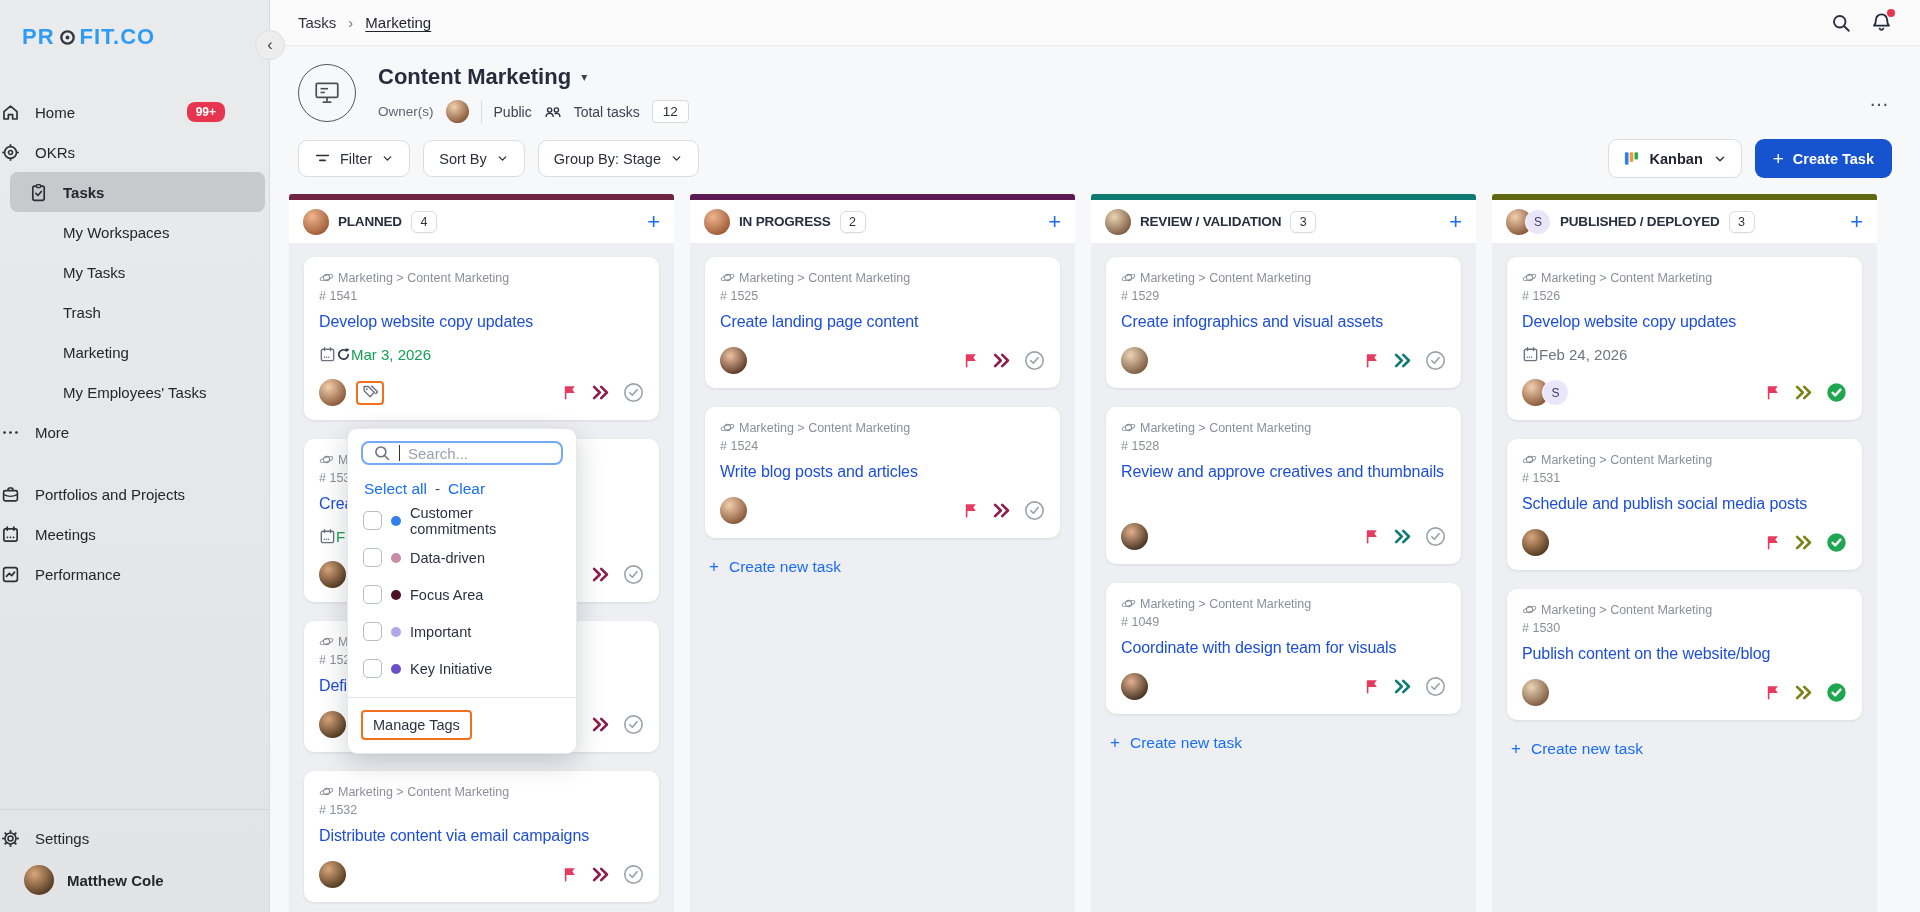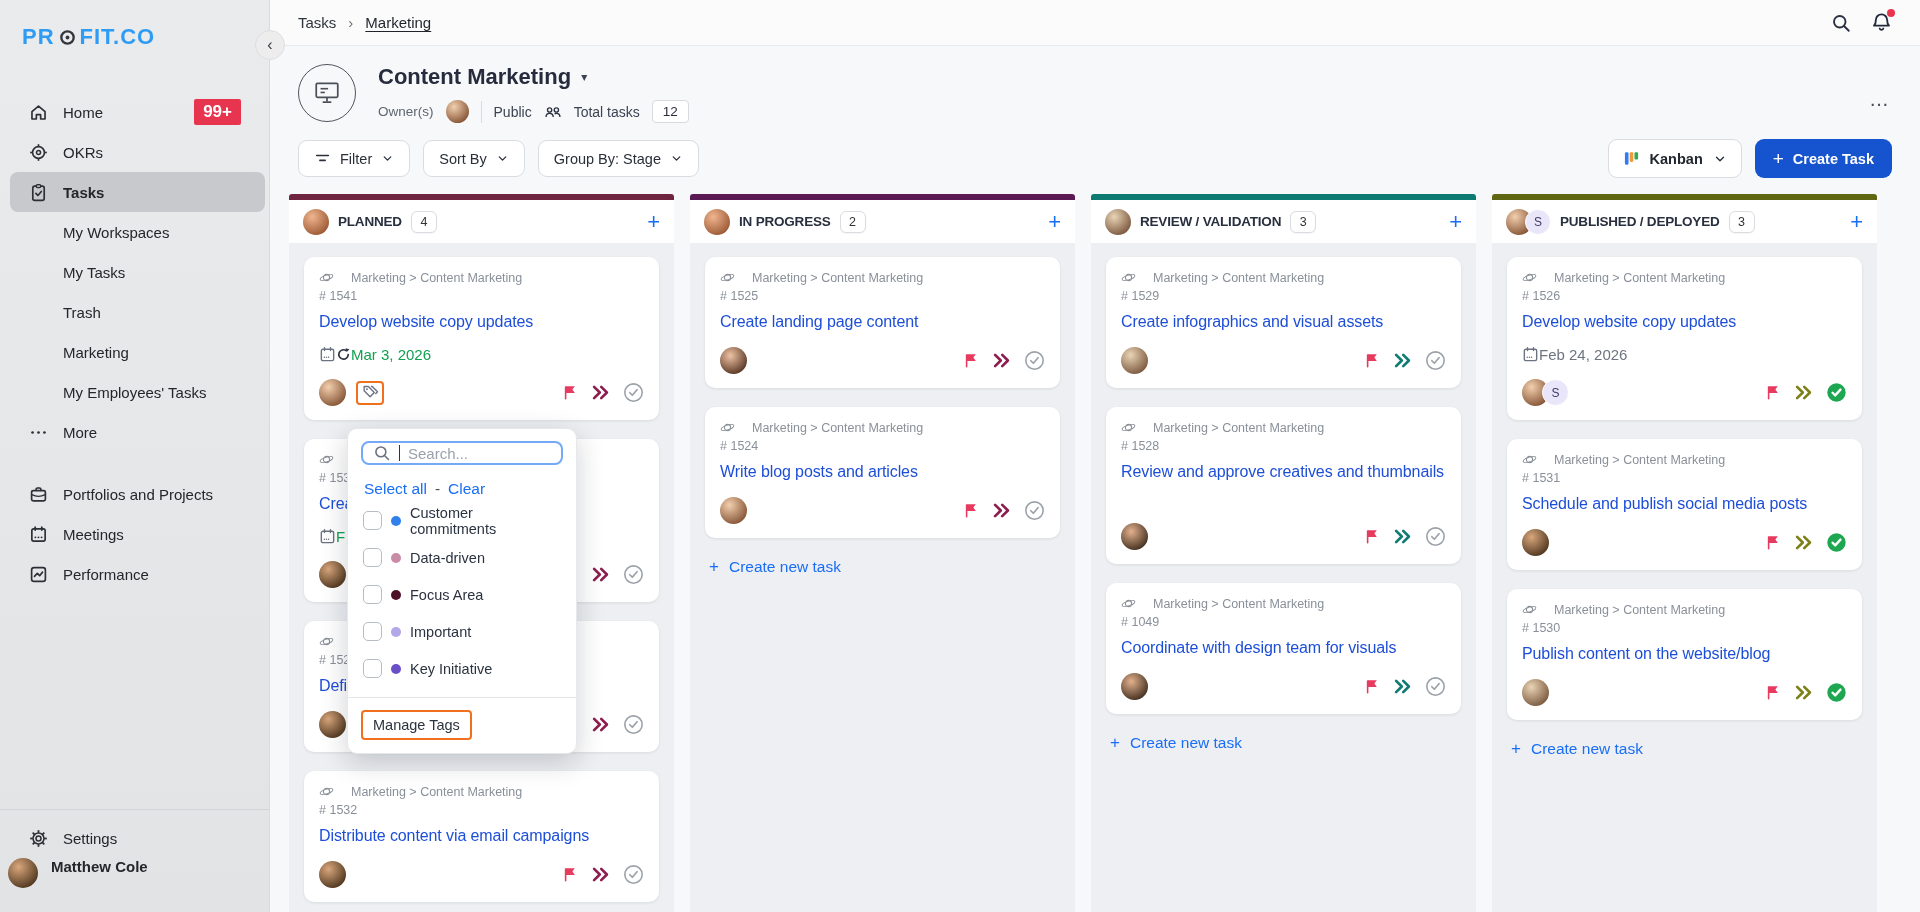--- a/index.html
+++ b/index.html
@@ -4,29 +4,29 @@
 <style>
   * { margin:0; padding:0; box-sizing:border-box; }
   html,body { width:1920px; height:912px; overflow:hidden; font-family:"Liberation Sans","DejaVu Sans",sans-serif; background:#f7f8f9; color:#2b3040; }
   .app { display:flex; width:100%; height:100%; }
 
   
   .sidebar { width:270px; height:100%; background:linear-gradient(180deg,#eaebec,#e2e3e5); flex:0 0 270px; position:relative; border-right:1px solid #d8dadd; }
   .logo { display:flex; align-items:center; gap:2px; padding:24px 0 0 22px; font-size:22px; font-weight:bold; letter-spacing:1px; color:#2e9cf5; }
   .logo .tgt { display:inline-flex; margin:0 1px; }
   .nav { margin-top:42px; }
-  .nav-item { display:flex; align-items:center; height:40px; padding-left:28px; font-size:15px; color:#23262b; cursor:pointer; position:relative; }
+  .nav-item { display:flex; align-items:center; height:40px; font-size:15px; color:#23262b; cursor:pointer; position:relative; }
   .nav-item .ic { width:20px; height:20px; margin-right:15px; display:inline-flex; align-items:center; justify-content:center; }
   .nav-item.active { background:#c7c9cc; border-radius:8px; margin:0 4px 0 10px; padding-left:18px; font-weight:bold; }
   .nav-item.sub { padding-left:63px; }
   .nav-item.group-gap { margin-top:22px; }
-  .badge-99 { position:absolute; right:28px; background:#e8354f; color:#fff; font-size:17px; font-weight:bold; border-radius:2px; padding:3px 9px; }
+  .badge-99 { position:absolute; right:44px; background:#e8354f; color:#fff; font-size:12px; font-weight:bold; border-radius:8px; padding:3px 9px; }
   .side-bottom { position:absolute; left:0; right:0; bottom:10px; }
   .side-div { border-top:1px solid #d2d4d7; margin:0 0 8px 0; }
-  .user-row { display:flex; height:44px; padding-left:8px; font-size:15px; font-weight:bold; color:#23262b; }
+  .user-row { display:flex; align-items:center; height:44px; padding-left:24px; font-size:15px; font-weight:bold; color:#23262b; }
   .user-row .av { margin-right:13px; }
 
   
   .av { width:27px; height:27px; border-radius:50%; display:inline-flex; align-items:center; justify-content:center; flex:0 0 auto; background:#ccc; }
   .av-m1 { background:radial-gradient(circle at 35% 30%, #f2cfae, #8a5a3b 75%); }
   .av-m2 { background:radial-gradient(circle at 35% 30%, #d9a77c, #50371f 78%); }
   .av-m3 { background:radial-gradient(circle at 35% 30%, #ead4b5, #7c5a40 78%); }
   .av-f1 { background:radial-gradient(circle at 38% 32%, #eec3a3, #5f3c2a 75%); }
   .av-f2 { background:radial-gradient(circle at 38% 32%, #e3b18e, #43301f 78%); }
   .av-p1 { background:radial-gradient(circle at 35% 30%, #f0b68f, #9c5a35 78%); }
@@ -69,21 +69,21 @@
   .col-head { background:#fff; height:43px; display:flex; align-items:center; padding:0 14px; gap:9px; }
   .col-head .av { width:26px; height:26px; }
   .col-avs { display:flex; align-items:center; }
   .col-avs .av + .av { margin-left:-7px; border:1.5px solid #fff; }
   .col-name { font-size:13.5px; font-weight:bold; color:#28303f; letter-spacing:-0.2px; }
   .col-count { background:#fff; border:1px solid #d9dce1; border-radius:6px; min-width:26px; text-align:center; font-size:12.5px; color:#333; padding:3px 6px; box-shadow:0 1px 1px rgba(0,0,0,.04); }
   .col-plus { margin-left:auto; color:#1a6ef5; font-size:22px; font-weight:400; cursor:pointer; line-height:1; }
   .col-body { flex:1; background:#edeff2; padding:14px 15px; overflow:hidden; }
 
   .card { background:#fff; border-radius:10px; box-shadow:0 1px 3px rgba(25,30,40,.09); padding:13px 15px 14px 15px; margin-bottom:19px; }
-  .card-proj { display:flex; align-items:center; gap:17px; font-size:12.5px; color:#8a9099; }
+  .card-proj { display:flex; align-items:center; gap:4px; font-size:12.5px; color:#8a9099; }
   .card-id { font-size:12.5px; color:#8a9099; margin-top:4px; }
   .card-title { font-size:16px; color:#1d4ed8; font-weight:500; margin-top:10px; letter-spacing:-0.1px; }
   .card-date { display:flex; align-items:center; margin-top:15px; font-size:15px; }
   .card-date.green { color:#12a150; }
   .card-date.gray { color:#6e757f; }
   .card-foot { display:flex; align-items:center; margin-top:16px; }
   .card-foot .avs { display:flex; align-items:center; }
   .card-foot .avs .av + .av { margin-left:-7px; border:1.5px solid #fff; }
   .foot-icons { margin-left:auto; display:flex; align-items:center; gap:13px; }
   .tag-box { margin-left:10px; width:28px; height:24px; border:2px solid #f0701d; border-radius:4px; background:#fff; display:inline-flex; align-items:center; justify-content:center; cursor:pointer; }

